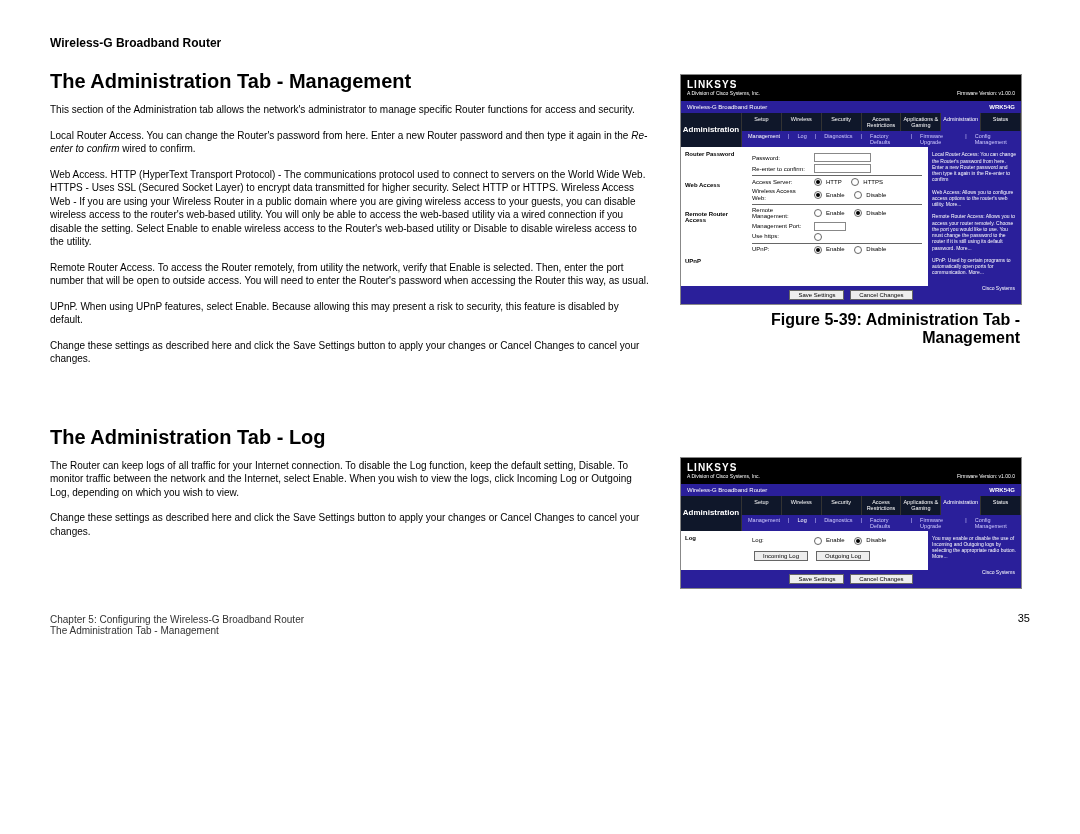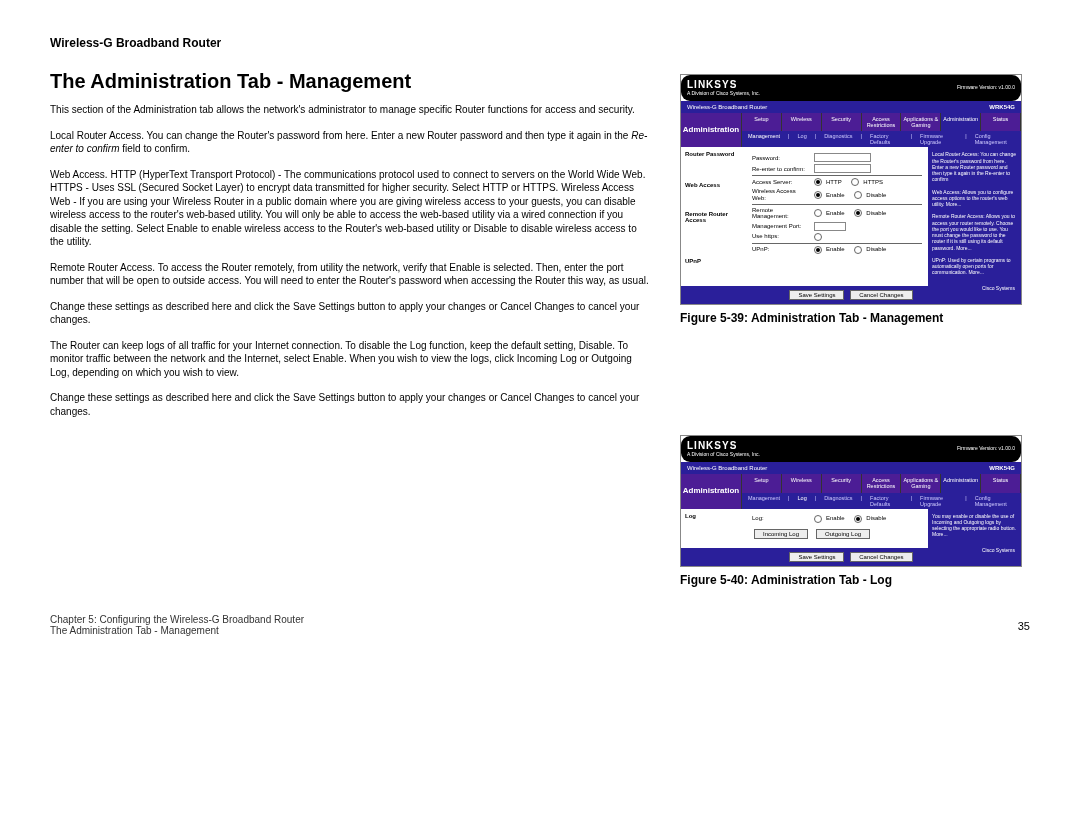--- a/index.html
+++ b/index.html
@@ -5,31 +5,31 @@
   body { margin:0; font-family: Arial, Helvetica, sans-serif; color:#000; background:#fff; }
   .page { width:1080px; height:656px; box-sizing:border-box; padding:36px 50px 20px 50px; position:relative; }
   .runhead { font-size:12px; font-weight:bold; margin-bottom:20px; }
   .content { display:flex; gap:30px; }
   .left { width:600px; }
   .right { width:340px; }
   h2 { font-size:20px; font-weight:bold; margin:0 0 10px 0; }
   p { font-size:10px; line-height:1.35; margin:0 0 12px 0; }
   .em { font-style:italic; }
   .b { font-weight:normal; }
-  .caption { font-size:12px; font-weight:bold; text-align:left; margin:6px 0 20px 0; }
+  .caption { font-size:16px; font-weight:bold; text-align:right; margin:6px 0 20px 0; }
   .footer { position:absolute; left:50px; bottom:20px; font-size:10px; font-weight:normal; color:#333; }
-  .pagenum { position:absolute; right:50px; bottom:24px; font-size:11px; }
+  .pagenum { position:absolute; right:50px; bottom:32px; font-size:11px; }
 
   
   .router { border:1px solid #888; font-size:6px; color:#000; line-height:1.1; margin-top:4px; background:#fff; width:340px; }
-  .router .top { background:#000; color:#fff; padding:4px 6px; display:flex; justify-content:space-between; align-items:center;border-radius:9px; }
+  .router .top { background:#000; color:#fff; padding:4px 6px; display:flex; justify-content:space-between; align-items:flex-end; }
   .router .brand { font-weight:bold; font-size:10px; letter-spacing:1px; }
   .router .top-r { text-align:right; font-size:5px; }
   .router .band { background:#2a1f9a; color:#fff; display:flex; justify-content:space-between; padding:3px 6px; font-size:6px; }
-  .router .tabsrow { display:flex; background:#4c1d95; color:#fff; font-size:6px; }
+  .router .tabsrow { display:flex; background:#0f172a; color:#fff; font-size:6px; }
   .router .sidelabel { width:60px; display:flex; align-items:center; justify-content:center; font-weight:bold; font-size:8px; border-right:1px solid #333; }
   .router .tabs { flex:1; }
   .router .tabstop { display:flex; }
   .router .tabstop div { flex:1; text-align:center; padding:3px 1px; border-right:1px solid #333; font-size:5.5px; }
   .router .tabstop div.active { background:#2a1f9a; }
   .router .tabssub { background:#2a1f9a; color:#cfcaff; font-size:5.5px; padding:2px 4px; display:flex; gap:4px; }
   .router .tabssub span { padding:0 2px; }
   .router .tabssub .on { color:#fff; }
   .router .body { display:flex; }
   .router .bodyL { flex:1; display:flex; }
@@ -53,32 +53,36 @@
 
 <div class="page">
   <div class="runhead">Wireless-G Broadband Router</div>
 
   <div class="content">
 
     <div class="left">
       <h2>The Administration Tab - Management</h2>
       <p>This section of the Administration tab allows the network's administrator to manage specific Router functions for access and security.</p>
       <p>
-        <span class="b">Local Router Access</span><span>. You can change the Router's password from here. Enter a new Router password and then type it again in the </span><span class="em">Re-enter to confirm</span><span> field to confirm.</span>
+        <span class="b">Local Router Access</span><span>. You can change the Router's password from here. Enter a new Router password and then type it again in the </span><span class="em">Re-enter to confirm</span><span> wired to confirm.</span>
       </p>
       <p>
         <span class="b">Web Access</span><span>. HTTP (HyperText Transport Protocol) - The communications protocol used to connect to servers on the World Wide Web. HTTPS - Uses SSL (Secured Socket Layer) to encrypt data transmitted for higher security. Select </span><span class="b">HTTP</span><span> or </span><span class="b">HTTPS</span><span>. Wireless Access Web - If you are using your Wireless Router in a public domain where you are giving wireless access to your guests, you can disable wireless access to the router's web-based utility. You will only be able to access the web-based utility via a wired connection if you disable the setting. Select </span><span class="b">Enable</span><span> to enable wireless access to the Router's web-based utility or </span><span class="b">Disable</span><span> to disable wireless access to the utility.</span>
       </p>
       <p>
         <span class="b">Remote Router Access</span><span>. To access the Router remotely, from utility the network, verify that </span><span class="b">Enable</span><span> is selected. Then, enter the port number that will be open to outside access. You will need to enter the Router's password when accessing the Router this way, as usual.</span>
       </p>
       <p>
+        <span class="b">UPnP</span><span>. When using UPnP features, select </span><span class="b">Enable</span><span>. Because allowing this may present a risk to security, this feature is disabled by default.</span>
+      </p>
+      <p>
         <span>Change these settings as described here and click the </span><span class="b">Save Settings</span><span> button to apply your changes or </span><span class="b">Cancel Changes</span><span> to cancel your changes.</span>
       </p>
 
+      <h2 style="margin-top:60px">The Administration Tab - Log</h2>
       <p>
         <span>The Router can keep logs of all traffic for your Internet connection. To disable the Log function, keep the default setting, </span><span class="b">Disable</span><span>. To monitor traffic between the network and the Internet, select </span><span class="b">Enable</span><span>. When you wish to view the logs, click </span><span class="b">Incoming Log</span><span> or </span><span class="b">Outgoing Log</span><span>, depending on which you wish to view.</span>
       </p>
       <p>
         <span>Change these settings as described here and click the </span><span class="b">Save Settings</span><span> button to apply your changes or </span><span class="b">Cancel Changes</span><span> to cancel your changes.</span>
       </p>
     </div>
 
     <div class="right">
 
@@ -219,21 +223,20 @@
           <div class="help">
               <div>You may enable or disable the use of Incoming and Outgoing logs by selecting the appropriate radio button. More...</div>
             </div>
         </div>
         <div class="ftr">
           <span class="btn">Save Settings</span>
           <span class="btn">Cancel Changes</span>
           <span class="cisco">Cisco Systems</span>
         </div>
       </div>
-      <div class="caption">Figure 5-40: Administration Tab - Log</div>
     </div>
   </div>
 
   <div class="footer">
     <div>Chapter 5: Configuring the Wireless-G Broadband Router</div>
     <div>The Administration Tab - Management</div>
   </div>
   <div class="pagenum">35</div>
 </div>
 

